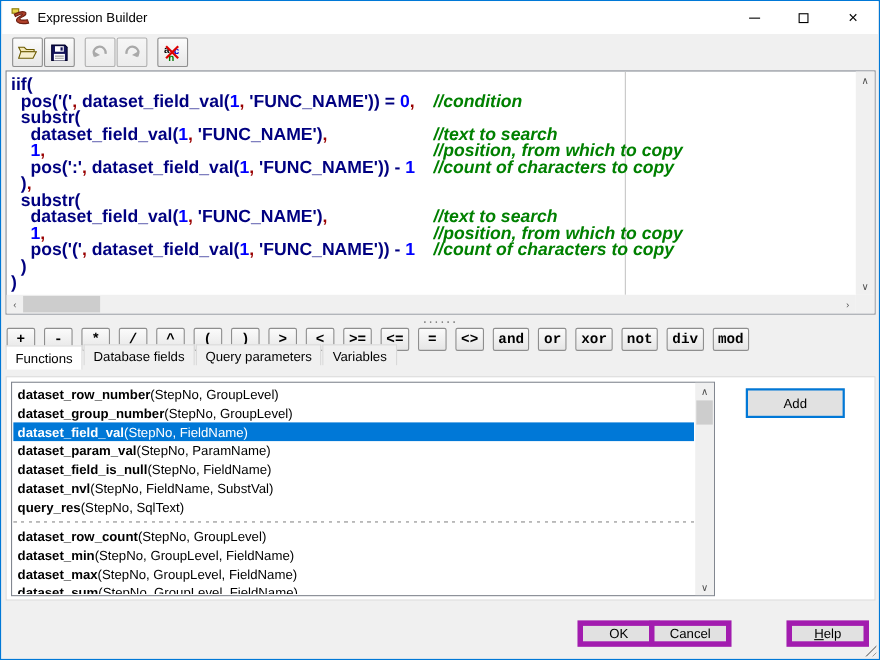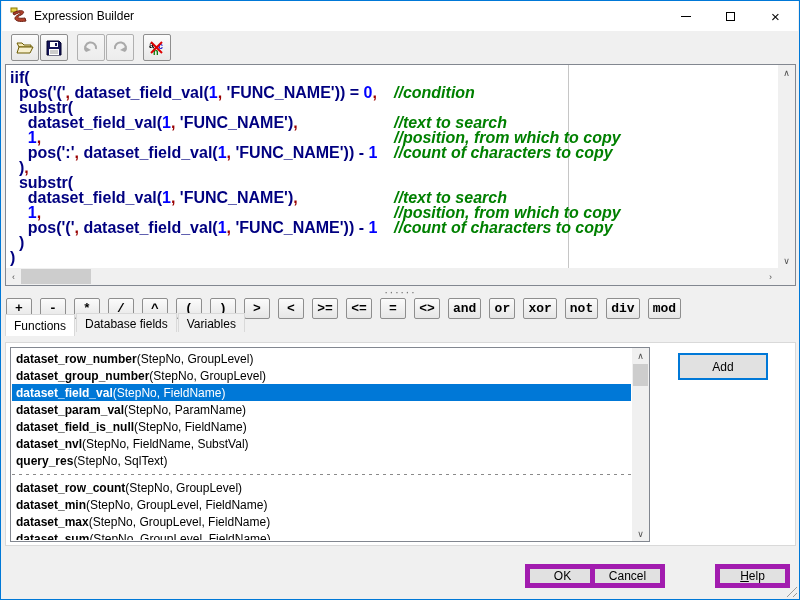--- a/index.html
+++ b/index.html
@@ -233,20 +233,21 @@
       <button class="op-btn">or</button>
       <button class="op-btn">xor</button>
       <button class="op-btn">not</button>
       <button class="op-btn">div</button>
       <button class="op-btn">mod</button>
     </div>
 
   <div class="tabs">
       <div class="tab active">Functions</div>
       <div class="tab">Database fields</div>
+      <div class="tab">Query parameters</div>
       <div class="tab">Variables</div>
     </div>
 
   <div class="tabpage">
     <div class="listbox">
       <div class="listrows">
           <div class="list-item"><b>dataset_row_number</b><span>(StepNo, GroupLevel)</span></div>
           <div class="list-item"><b>dataset_group_number</b><span>(StepNo, GroupLevel)</span></div>
           <div class="list-item selected"><b>dataset_field_val</b><span>(StepNo, FieldName)</span></div>
           <div class="list-item"><b>dataset_param_val</b><span>(StepNo, ParamName)</span></div>

